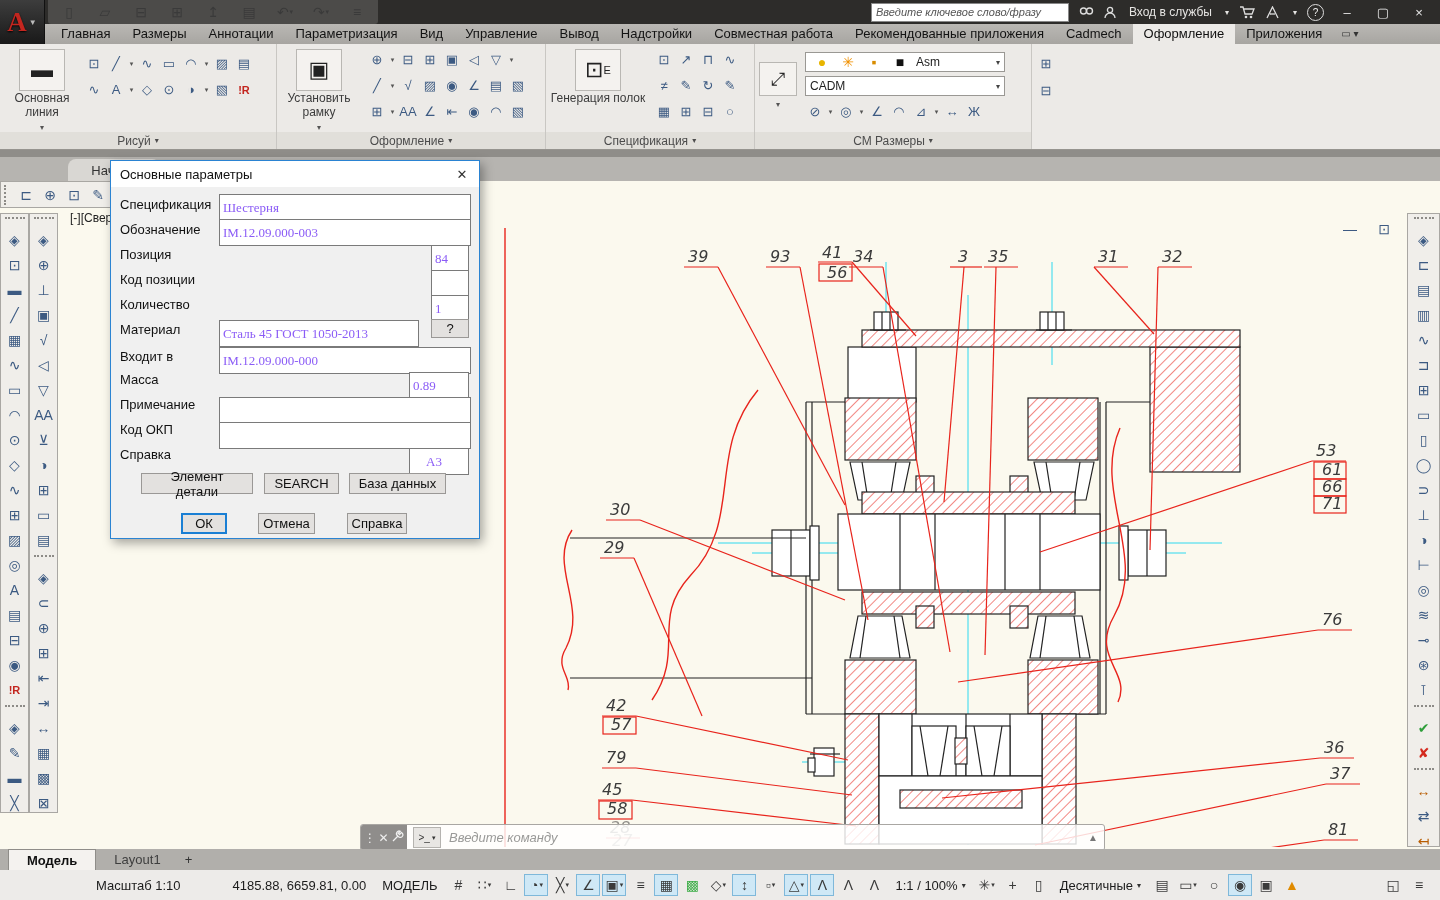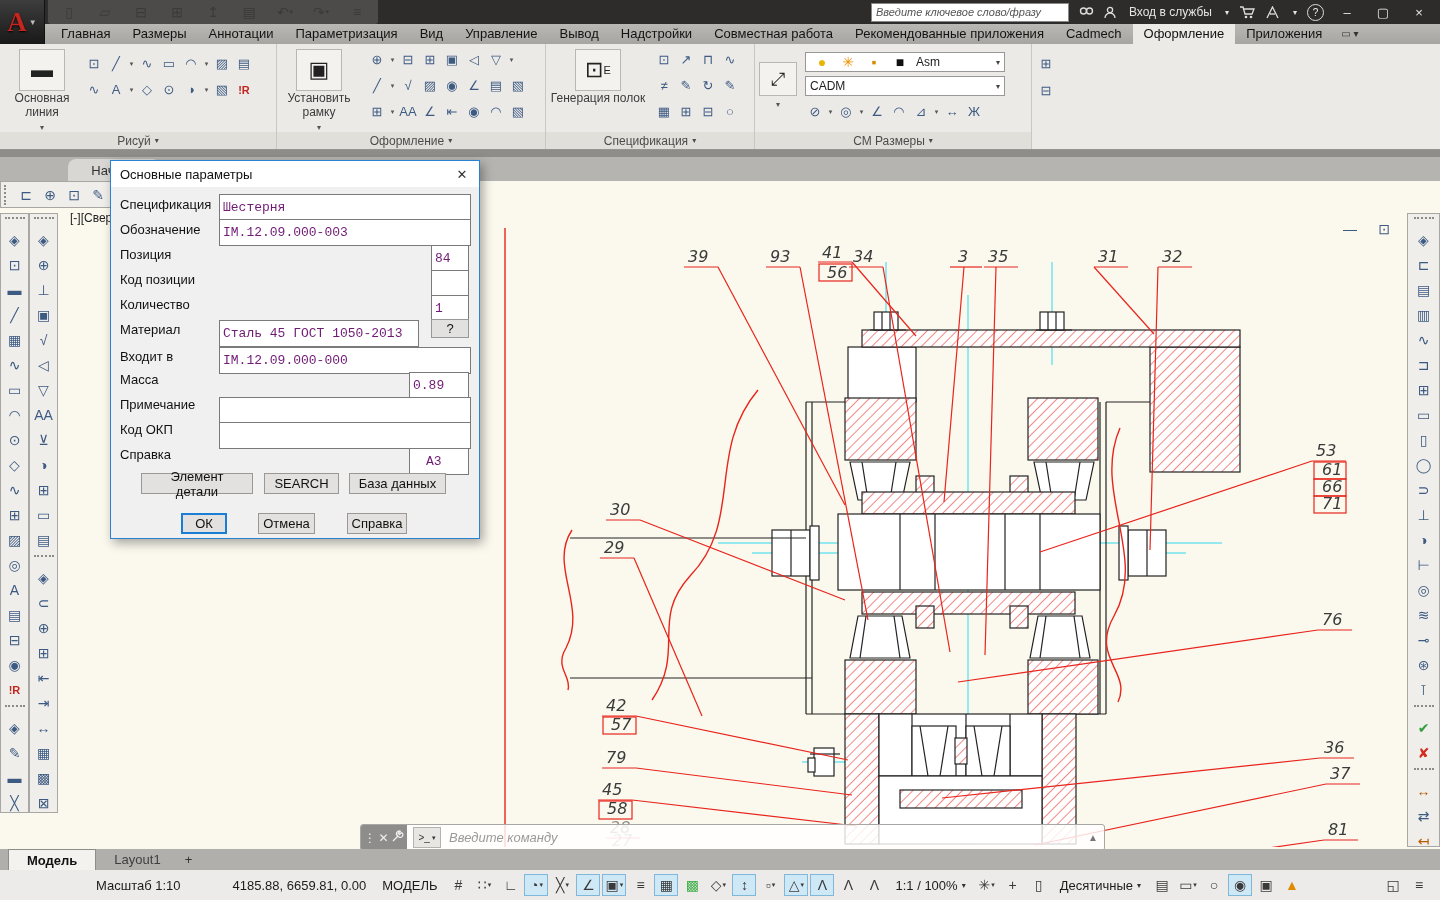--- a/index.html
+++ b/index.html
@@ -111,21 +111,21 @@
 
   
   #dlg{left:110px;top:160px;width:368px;height:377px;background:#f0f0f0;
        border:1px solid #2a83d2;box-shadow:3px 4px 10px rgba(0,0,0,.35);z-index:30}
   #dtitle{height:26px;background:#fff;display:flex;align-items:center;font-size:13px;color:#111;
           padding-left:9px}
   #dclose{margin-left:auto;width:34px;height:26px;display:flex;align-items:center;justify-content:center;
           color:#333;font-size:13px}
   .dlabel{position:absolute;left:9px;font-size:13px;color:#111}
   .dinput{position:absolute;height:27px;border:1px solid #7a7a7a;background:#fff;font-size:13px;
-          padding:0 3px;font-family:Liberation Mono, monospace;color:#701a75;box-sizing:border-box}
+          padding:0 3px;font-family:Liberation Serif, serif;color:#8b5cf6;box-sizing:border-box}
   .dbtn{position:absolute;height:21px;background:#e3e1df;border:1px solid #9a9896;font-size:13px;
         font-family:"Liberation Sans",sans-serif;color:#111;display:flex;align-items:center;
         justify-content:center;box-sizing:border-box}
   #okbtn{border:2px solid #1a7fd4}
 </style>
 </head>
 <body>
 
 <div class="abs" id="titlebar"></div>
 <div class="abs" id="applogo">

